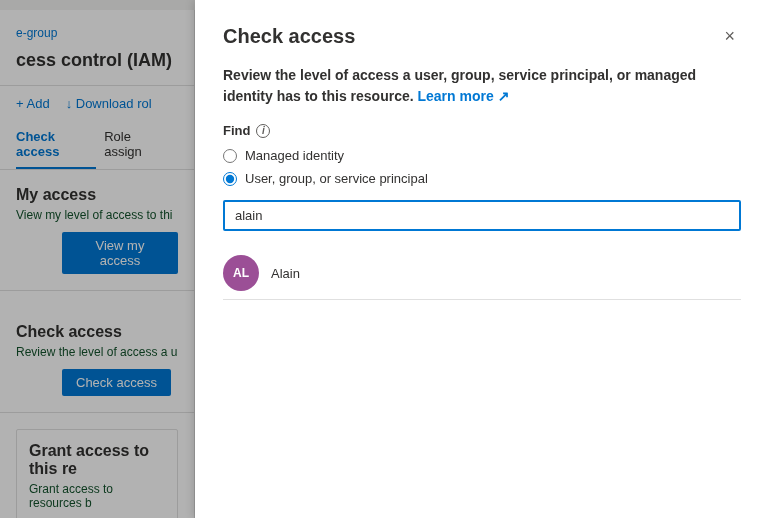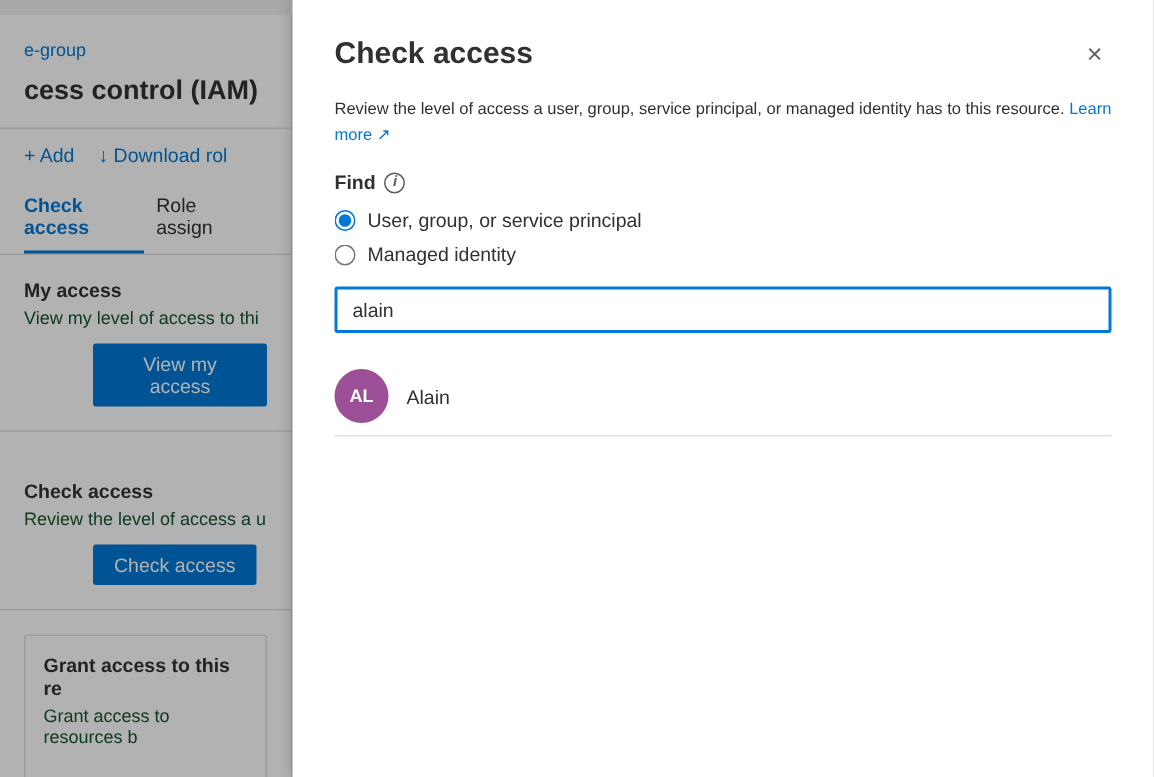--- a/index.html
+++ b/index.html
@@ -81,21 +81,21 @@
       border-bottom: 2px solid #0078d4;
       font-weight: 600;
     }
 
     .left-section {
       padding: 16px 16px 0 16px;
     }
 
     .section-title {
       font-weight: 600;
-      font-size: 13px;
+      font-size: 16px;
       color: #323130;
       margin-bottom: 4px;
     }
 
     .section-desc {
       font-size: 12px;
       color: #14532d;
       margin-bottom: 10px;
     }
 
@@ -164,24 +164,25 @@
     .close-btn {
       background: none;
       border: none;
       font-size: 18px;
       cursor: pointer;
       color: #605e5c;
       padding: 2px 6px;
     }
 
     .modal-desc {
-      font-size: 11px;
+      font-size: 14px;
       color: #323130;
       margin-bottom: 16px;
       line-height: 1.5;
+      font-weight: bold;
     }
 
     .modal-desc a {
       color: #0078d4;
       text-decoration: none;
     }
 
     .find-label {
       display: flex;
       align-items: center;
@@ -317,27 +318,27 @@
     </a>
   </p>
 
   <div class="find-label">
     <span>Find</span>
     <span class="info-icon">i</span>
   </div>
 
   <div class="radio-group">
     <label class="radio-option">
+      <input type="radio" name="find-type" style="">
+      <span>Managed identity</span>
+    </label>
+    <label class="radio-option">
       <input type="radio" name="find-type" checked="" style="">
       <span>User, group, or service principal</span>
     </label>
-    <label class="radio-option">
-      <input type="radio" name="find-type" style="">
-      <span>Managed identity</span>
-    </label>
   </div>
 
   <input type="text" class="search-input" value="alain" style="">
 
   <div class="result-item">
     <div class="avatar">AL</div>
     <div class="result-name">Alain</div>
   </div>
   <hr class="divider">
 </div>

